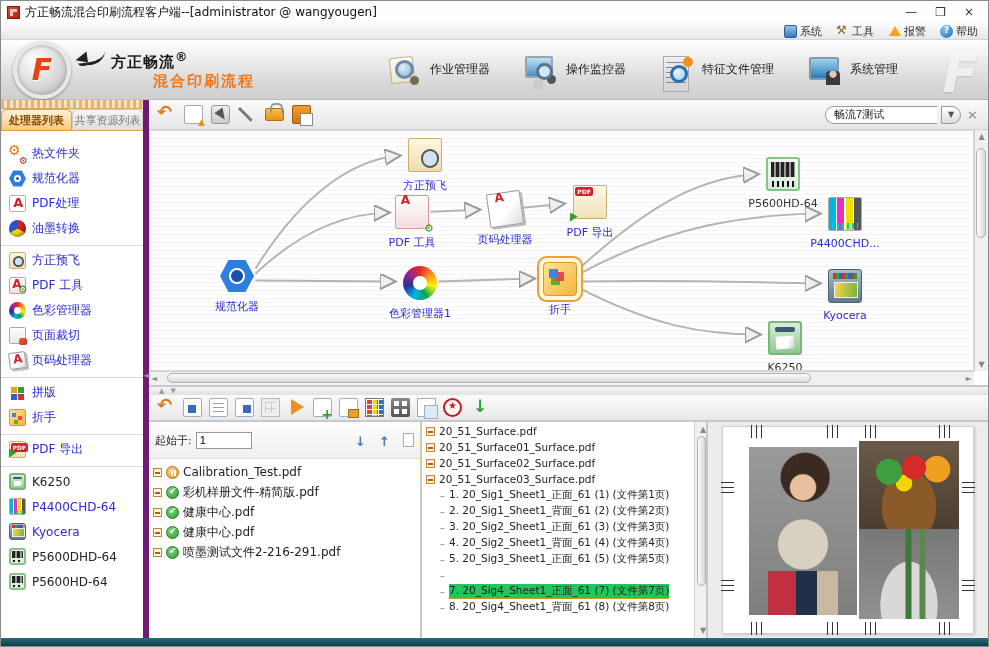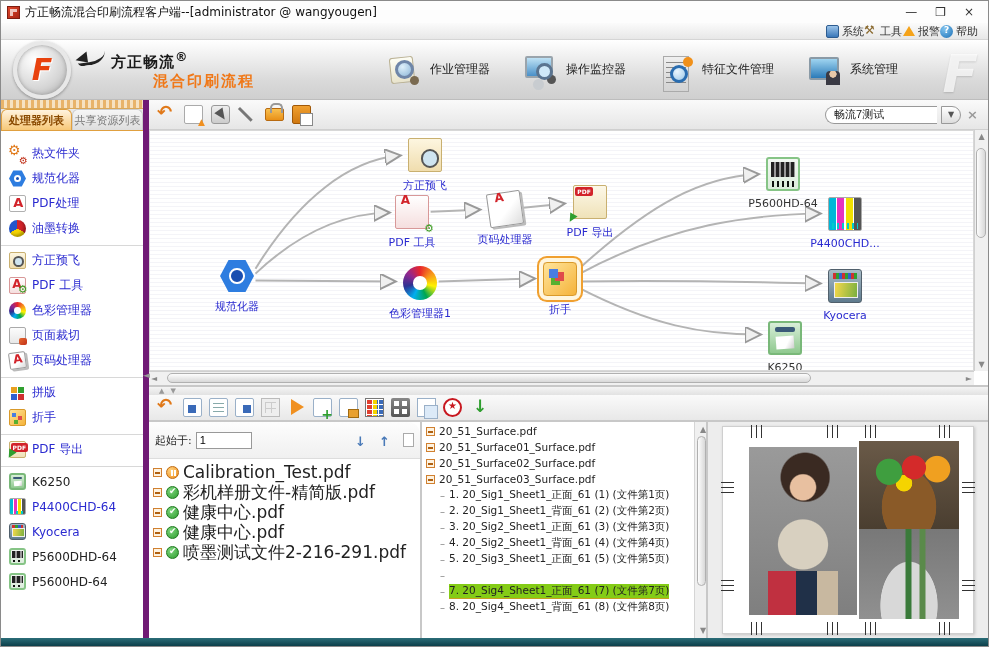--- a/index.html
+++ b/index.html
@@ -8,21 +8,21 @@
 
   
   .titlebar { height:22px; background:#fdfdfd; display:flex; align-items:center; padding:0 6px; font-size:12px; color:#111; flex:none; }
   .app-icon { width:13px; height:13px; background:linear-gradient(135deg,#e0462a,#a82516); border:1px solid #7e1c10; margin-right:5px; position:relative; flex:none;}
   .app-icon::after{content:"";position:absolute;inset:2px;background:linear-gradient(#fff 40%,transparent 41%),linear-gradient(90deg,#fff 40%,transparent 41%);opacity:.7;}
   .title-text { flex:1; white-space:nowrap; overflow:hidden; }
   .win-controls { display:flex; gap:18px; color:#333; font-size:12px; padding-right:8px;}
   .win-controls span { cursor:default; line-height:20px; }
 
   
-  .menubar { height:17px; background:linear-gradient(#fbfbfb,#e7e7e7); border-bottom:1px solid #d5d5d5; display:flex; justify-content:flex-end; align-items:center; padding:0 10px; font-size:11px; color:#333; flex:none;}
+  .menubar { height:17px; background:linear-gradient(#fbfbfb,#e7e7e7); border-bottom:1px solid #d5d5d5; display:flex; justify-content:flex-end; align-items:center; gap:14px; padding:0 10px; font-size:11px; color:#333; flex:none;}
   .menu-item { display:flex; align-items:center; gap:3px; cursor:pointer; }
   .mi { width:13px; height:13px; display:inline-block; position:relative; }
   .system-menu-icon { background:linear-gradient(#9cc4ea,#3a77b8); border:1px solid #2d5c90; border-radius:2px; }
   .tools-menu-icon::before{content:"⚒";color:#8a6a30;font-size:12px;position:absolute;top:-2px;left:0;}
   .alarm-menu-icon::before{content:"";position:absolute;left:1px;top:1px;border-left:6px solid transparent;border-right:6px solid transparent;border-bottom:10px solid #f5a31a;}
   .help-menu-icon { background:radial-gradient(circle at 35% 30%,#7fc3ef,#1c6fb5); border-radius:50%; }
   .help-menu-icon::before{content:"?";color:#fff;font-size:9px;font-weight:bold;position:absolute;left:4px;top:0px;}
 
   
   .header { height:60px; flex:none; background:linear-gradient(#ffffff,#d9d9d9 70%,#cfcfcf); position:relative; border-bottom:1px solid #bdbdbd; display:flex; align-items:center; }
@@ -173,28 +173,28 @@
   .new-page-icon{width:11px;height:14px;background:#fff;border:1px solid #aaa;display:inline-block;}
   .tree { flex:1; overflow:hidden; padding:3px 0 0 4px; position:relative;}
   .trow { display:flex; align-items:center; gap:4px; height:20px; cursor:pointer; white-space:nowrap; }
   .expander { width:9px; height:9px; border:1px solid #d08030; background:#fdf2e0; position:relative; flex:none;}
   .expander::after{content:"";position:absolute;left:1px;top:3.5px;width:5px;height:1.5px;background:#b06010;}
   .st { width:13px; height:13px; border-radius:50%; position:relative; flex:none;}
   .st-ok { background:radial-gradient(circle at 35% 30%,#7ed47e,#2f9e2f); border:1px solid #1f7a1f;}
   .st-ok::after{content:"✔";position:absolute;left:2px;top:-1px;color:#fff;font-size:9px;}
   .st-pending { background:radial-gradient(circle at 35% 30%,#ffd27e,#f09020); border:1px solid #c06a10;}
   .st-pending::after{content:"";position:absolute;left:3.5px;top:3px;width:2px;height:6px;background:#fff;box-shadow:3px 0 0 #fff;}
-  .fname { font-size:17px; color:#222; }
+  .fname { font-size:12px; color:#222; }
 
   .pane-mid { width:272px; flex:none; display:flex; flex-direction:column; padding:1px 0 0 4px; overflow:hidden;}
   .srow { display:flex; align-items:center; gap:4px; height:16px; cursor:pointer; white-space:nowrap;}
   .srow .fname { font-size:10.5px; }
   .spage { padding-left:14px; }
   .tick { color:#888; font-size:10px; flex:none;}
-  .srow.hl .fname { background:#84cc16; border-bottom:1px solid #c8a020; }
+  .srow.hl .fname { background:#22c55e; border-bottom:1px solid #c8a020; }
   .mid-scroll { width:14px; flex:none; background:#f0f0f0; border-left:1px solid #d5d5d5; border-right:2px solid #c8c8c8; position:relative;}
   .mid-scroll .sb-arrow{position:absolute;left:3px;}
   .midthumb { position:absolute; left:2px; top:14px; width:9px; height:150px; background:linear-gradient(90deg,#fdfdfd,#d8d8d8); border:1px solid #b0b0b0; border-radius:5px;}
 
   
   .pane-preview { flex:1; background:#ededed; display:flex; align-items:center; justify-content:center; position:relative; }
   .pv-page { width:252px; height:208px; background:#fff; border:1px solid #cfcfcf; box-shadow:1px 1px 3px rgba(0,0,0,.18); position:relative; }
   .pv-img { position:absolute; }
   .portrait-photo { left:26px; top:20px; width:108px; height:168px; background:
       radial-gradient(circle at 50% 24%,#e8c0a0 9%,transparent 10%),

